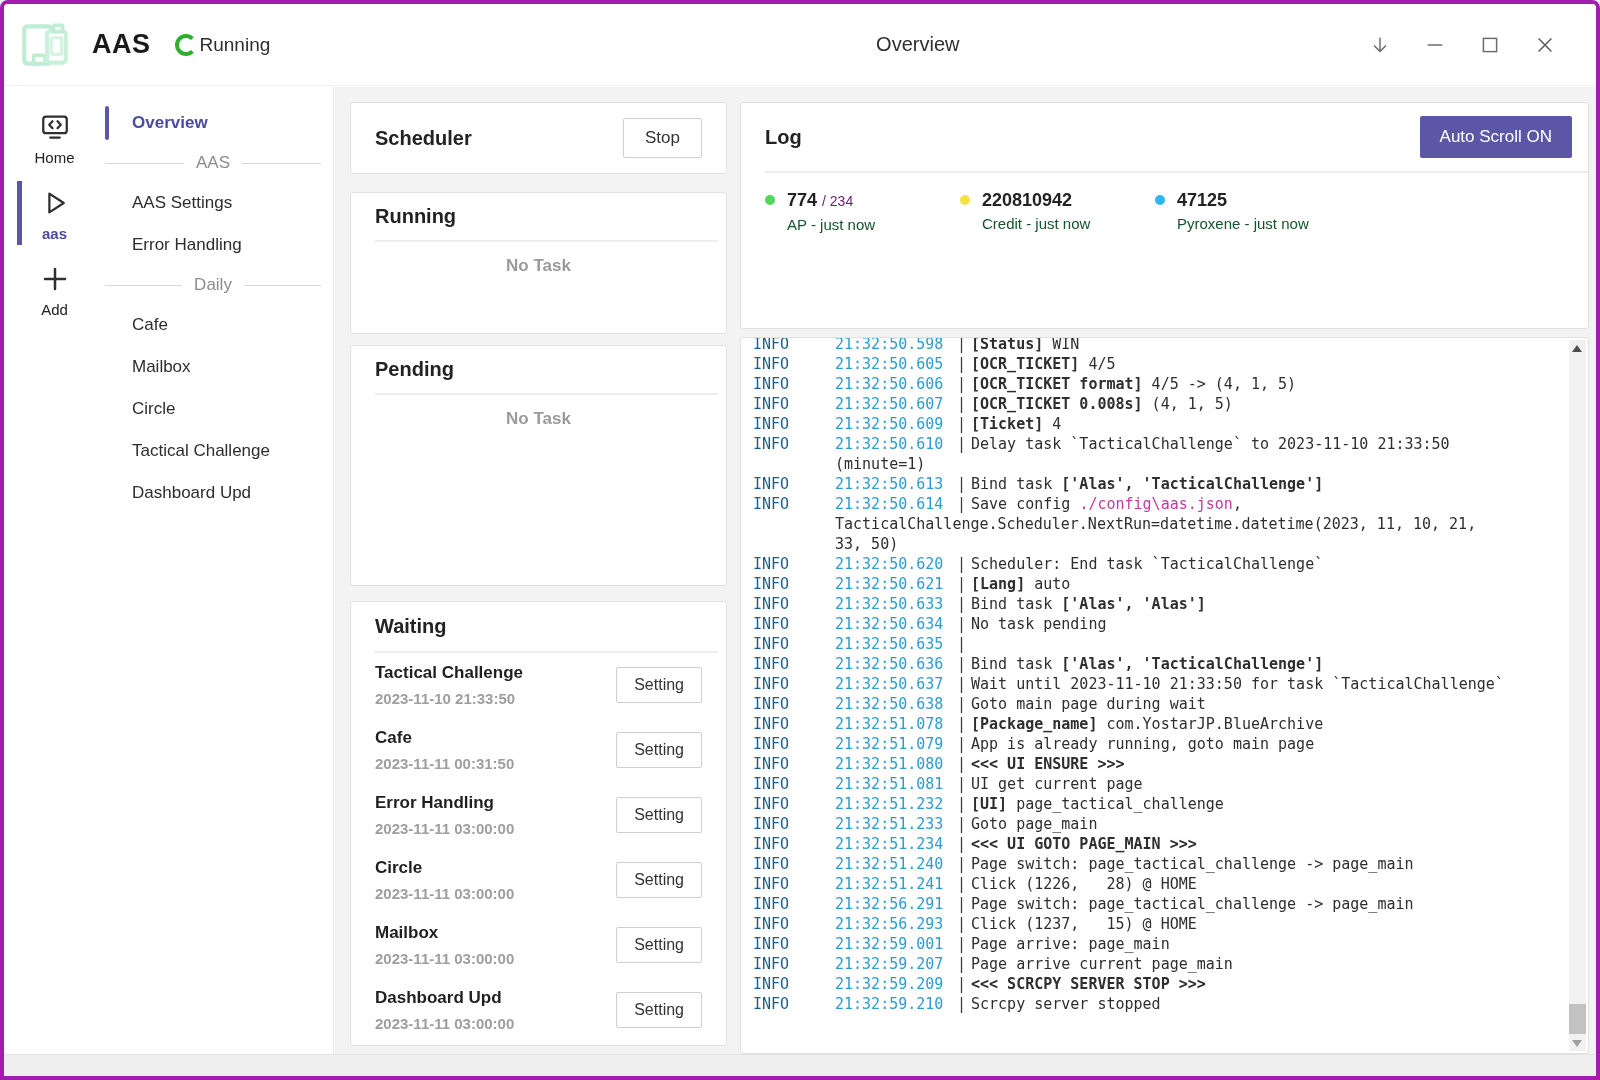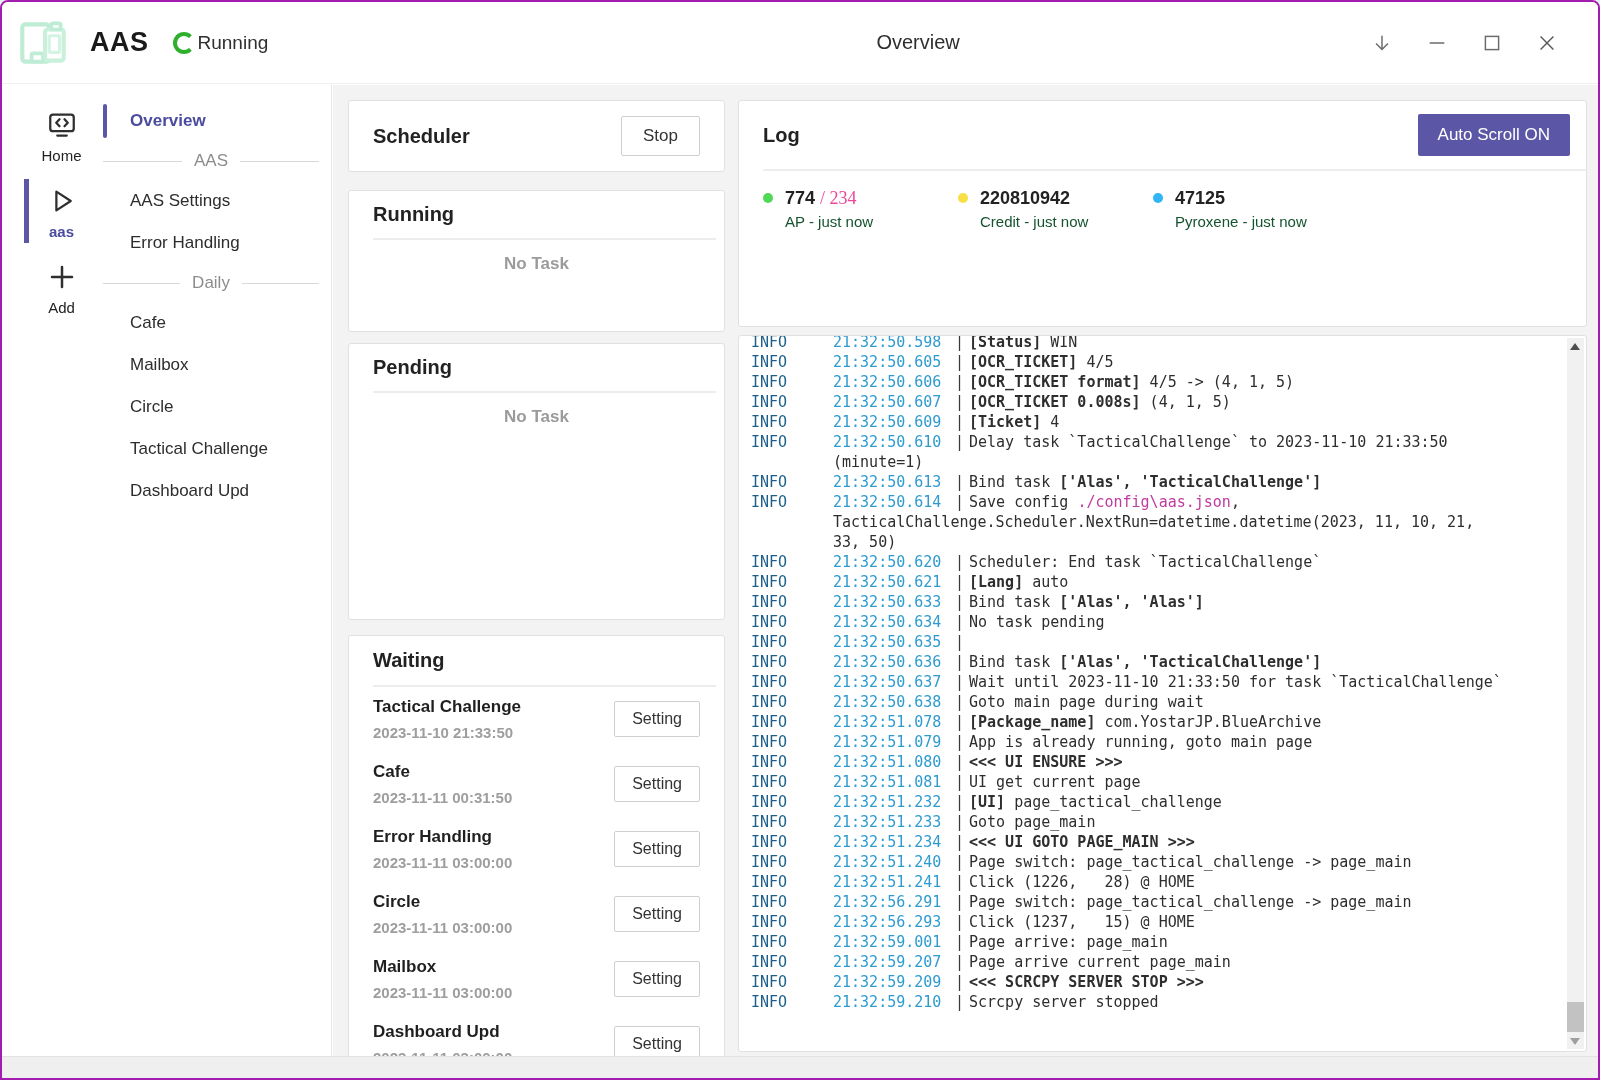--- a/index.html
+++ b/index.html
@@ -1,30 +1,30 @@
 <!DOCTYPE html>
 <html style="--accent: #5b57a6; --accent-text: #4b4b9f; --status-green: #2eb02e; --log-level: #1d5f8a; --log-time: #2e9bd0; --log-path: #c03ba0; --dot-green: #52d858; --dot-yellow: #f6e045; --dot-blue: #2fb6f3;"><head>
 <meta charset="utf-8">
 <style>
   html,body{margin:0;padding:0;background:#e8eef5;font-family:"Liberation Sans","DejaVu Sans",sans-serif;}
   *{box-sizing:border-box;}
-  .window{position:relative;width:1600px;height:1080px;background:#fff;border:2px solid #a21caf;border-radius:8px 8px 0 0;overflow:hidden;padding-left:38px;}
+  .window{position:relative;width:1600px;height:1080px;background:#fff;border:4px solid #a21caf;border-radius:8px 8px 0 0;overflow:hidden;padding-left:38px;}
   
   .titlebar{position:absolute;left:0;top:0;width:100%;height:82px;background:#fff;border-bottom:1px solid #f0f0f0;display:flex;align-items:center;padding-left:12px;}
   .logo{width:58px;height:58px;display:inline-flex;align-items:center;justify-content:center;}
   .app-name{font-size:27px;font-weight:800;color:#1a1a1a;letter-spacing:.5px;margin-left:18px;}
   .spinner{width:22px;height:22px;border:4px solid var(--status-green,#2eb02e);border-right-color:transparent;border-radius:50%;margin-left:24px;animation:spin 1.2s linear infinite;}
   @keyframes spin{to{transform:rotate(360deg);}}
   .status{font-size:19px;color:#2f2f2f;margin-left:3px;}
   .win-title{position:absolute;left:57.4%;transform:translateX(-50%);font-size:20px;color:#2f2f2f;}
   .controls{position:absolute;right:40px;top:0;height:100%;display:flex;align-items:center;gap:33px;}
   .win-btn{width:22px;height:22px;padding:0;border:none;background:transparent;color:#6b6b6b;cursor:pointer;}
   .win-btn svg{width:22px;height:22px;display:block;}
   
-  .rail{position:absolute;left:16px;top:83px;bottom:22px;width:88px;background:#fff;border-right:1px solid #ededed;padding-top:13px;}
+  .rail{position:absolute;left:7px;top:83px;bottom:22px;width:88px;background:#fff;border-right:1px solid #ededed;padding-top:13px;}
   .rail-item{position:relative;text-align:center;padding:12px 0 8px;margin-bottom:2px;cursor:pointer;color:#2b2b2b;}
   .rail-icon svg{width:30px;height:30px;display:inline-block;}
   .rail-label{display:block;font-size:15px;margin-top:3px;color:#222;}
   .rail-item.active .rail-label{color:var(--accent-text,#4b4b9f);font-weight:700;}
   .rail-item.active::before{content:"";position:absolute;left:6px;top:5px;bottom:5px;width:5px;background:var(--accent,#5b57a6);}
   
   .sidebar{position:absolute;left:89px;top:83px;bottom:22px;width:241px;background:#fff;border-right:1px solid #e8e8e8;padding-top:15px;}
   .side-item{position:relative;height:42px;line-height:42px;font-size:17px;padding-left:39px;color:#2d2d2d;cursor:pointer;white-space:nowrap;}
   .side-item.active{color:var(--accent-text,#4b4b9f);font-weight:700;}
   .side-item.active::before{content:"";position:absolute;left:12px;top:4px;bottom:4px;width:4px;background:var(--accent,#5b57a6);border-radius:2px;}
@@ -40,37 +40,37 @@
   .col-right{width:849px;flex:none;}
   
   .scheduler{height:72px;display:flex;justify-content:space-between;align-items:center;padding:0 24px;margin-bottom:18px;}
   .btn{background:#fff;border:1px solid #cfcfcf;border-radius:2px;color:#333;font-family:inherit;font-size:17px;padding:9px 21px;cursor:pointer;}
   .btn-setting{font-size:16px;padding:8px 17px;}
   
   .task-card{padding:12px 24px 0;margin-bottom:11px;}
   .task-card h2{margin-bottom:12px;}
   .no-task{text-align:center;margin-top:14px;color:#9b9b9b;font-size:17px;font-weight:600;}
   .running{height:142px;}
-  .pending{height:277px;margin-bottom:15px;}
+  .pending{height:241px;margin-bottom:15px;}
   
   .waiting{height:445px;padding:13px 24px 0;}
   .waiting h2{margin-bottom:13px;}
   .wait-item{display:flex;justify-content:space-between;align-items:center;padding:10px 0 11px;}
   .wait-name{font-size:17px;font-weight:700;color:#1f1f1f;}
   .wait-date{margin-top:7px;font-size:15px;font-weight:600;color:#9e9e9e;}
   
   .log-head{height:227px;padding:0 16px 0 24px;margin-bottom:8px;}
   .log-head-top{display:flex;justify-content:space-between;align-items:center;padding-top:13px;margin-bottom:13px;}
   .btn-accent{background:var(--accent,#5b57a6);color:#fff;border:none;border-radius:2px;font-family:inherit;font-size:17px;padding:11px 20px;cursor:pointer;}
   .stats{display:flex;padding-top:17px;}
   .stat{width:195px;display:flex;gap:12px;}
   .dot{width:10px;height:10px;border-radius:50%;margin-top:5px;flex:none;}
   .stat-num{display:flex;align-items:baseline;line-height:20px;}
   .stat-val{font-size:18px;font-weight:700;color:#222;}
-  .stat-suffix{font-size:18px;color:#ec4899;margin-left:5px;font-family:Liberation Serif, serif;}
+  .stat-suffix{font-size:14px;color:#701a75;margin-left:5px;}
   .stat-label{font-size:15px;color:#14532d;margin-top:5px;}
   
   .log-panel{position:relative;height:717px;padding:4px 24px 0 12px;overflow:hidden;font-family:"DejaVu Sans Mono","Liberation Mono",monospace;font-size:15px;line-height:20px;}
   .log-lines{margin-top:-8px;}
   .log-row{display:flex;}
   .lvl{flex:0 0 82px;color:var(--log-level,#1d5f8a);}
   .time{flex:0 0 122px;color:var(--log-time,#2e9bd0);}
   .pipe{flex:0 0 14px;color:#3a3a3a;}
   .msg{flex:1;white-space:pre-wrap;color:#2e2e2e;word-break:break-word;}
   .msg .b{font-weight:bold;}

